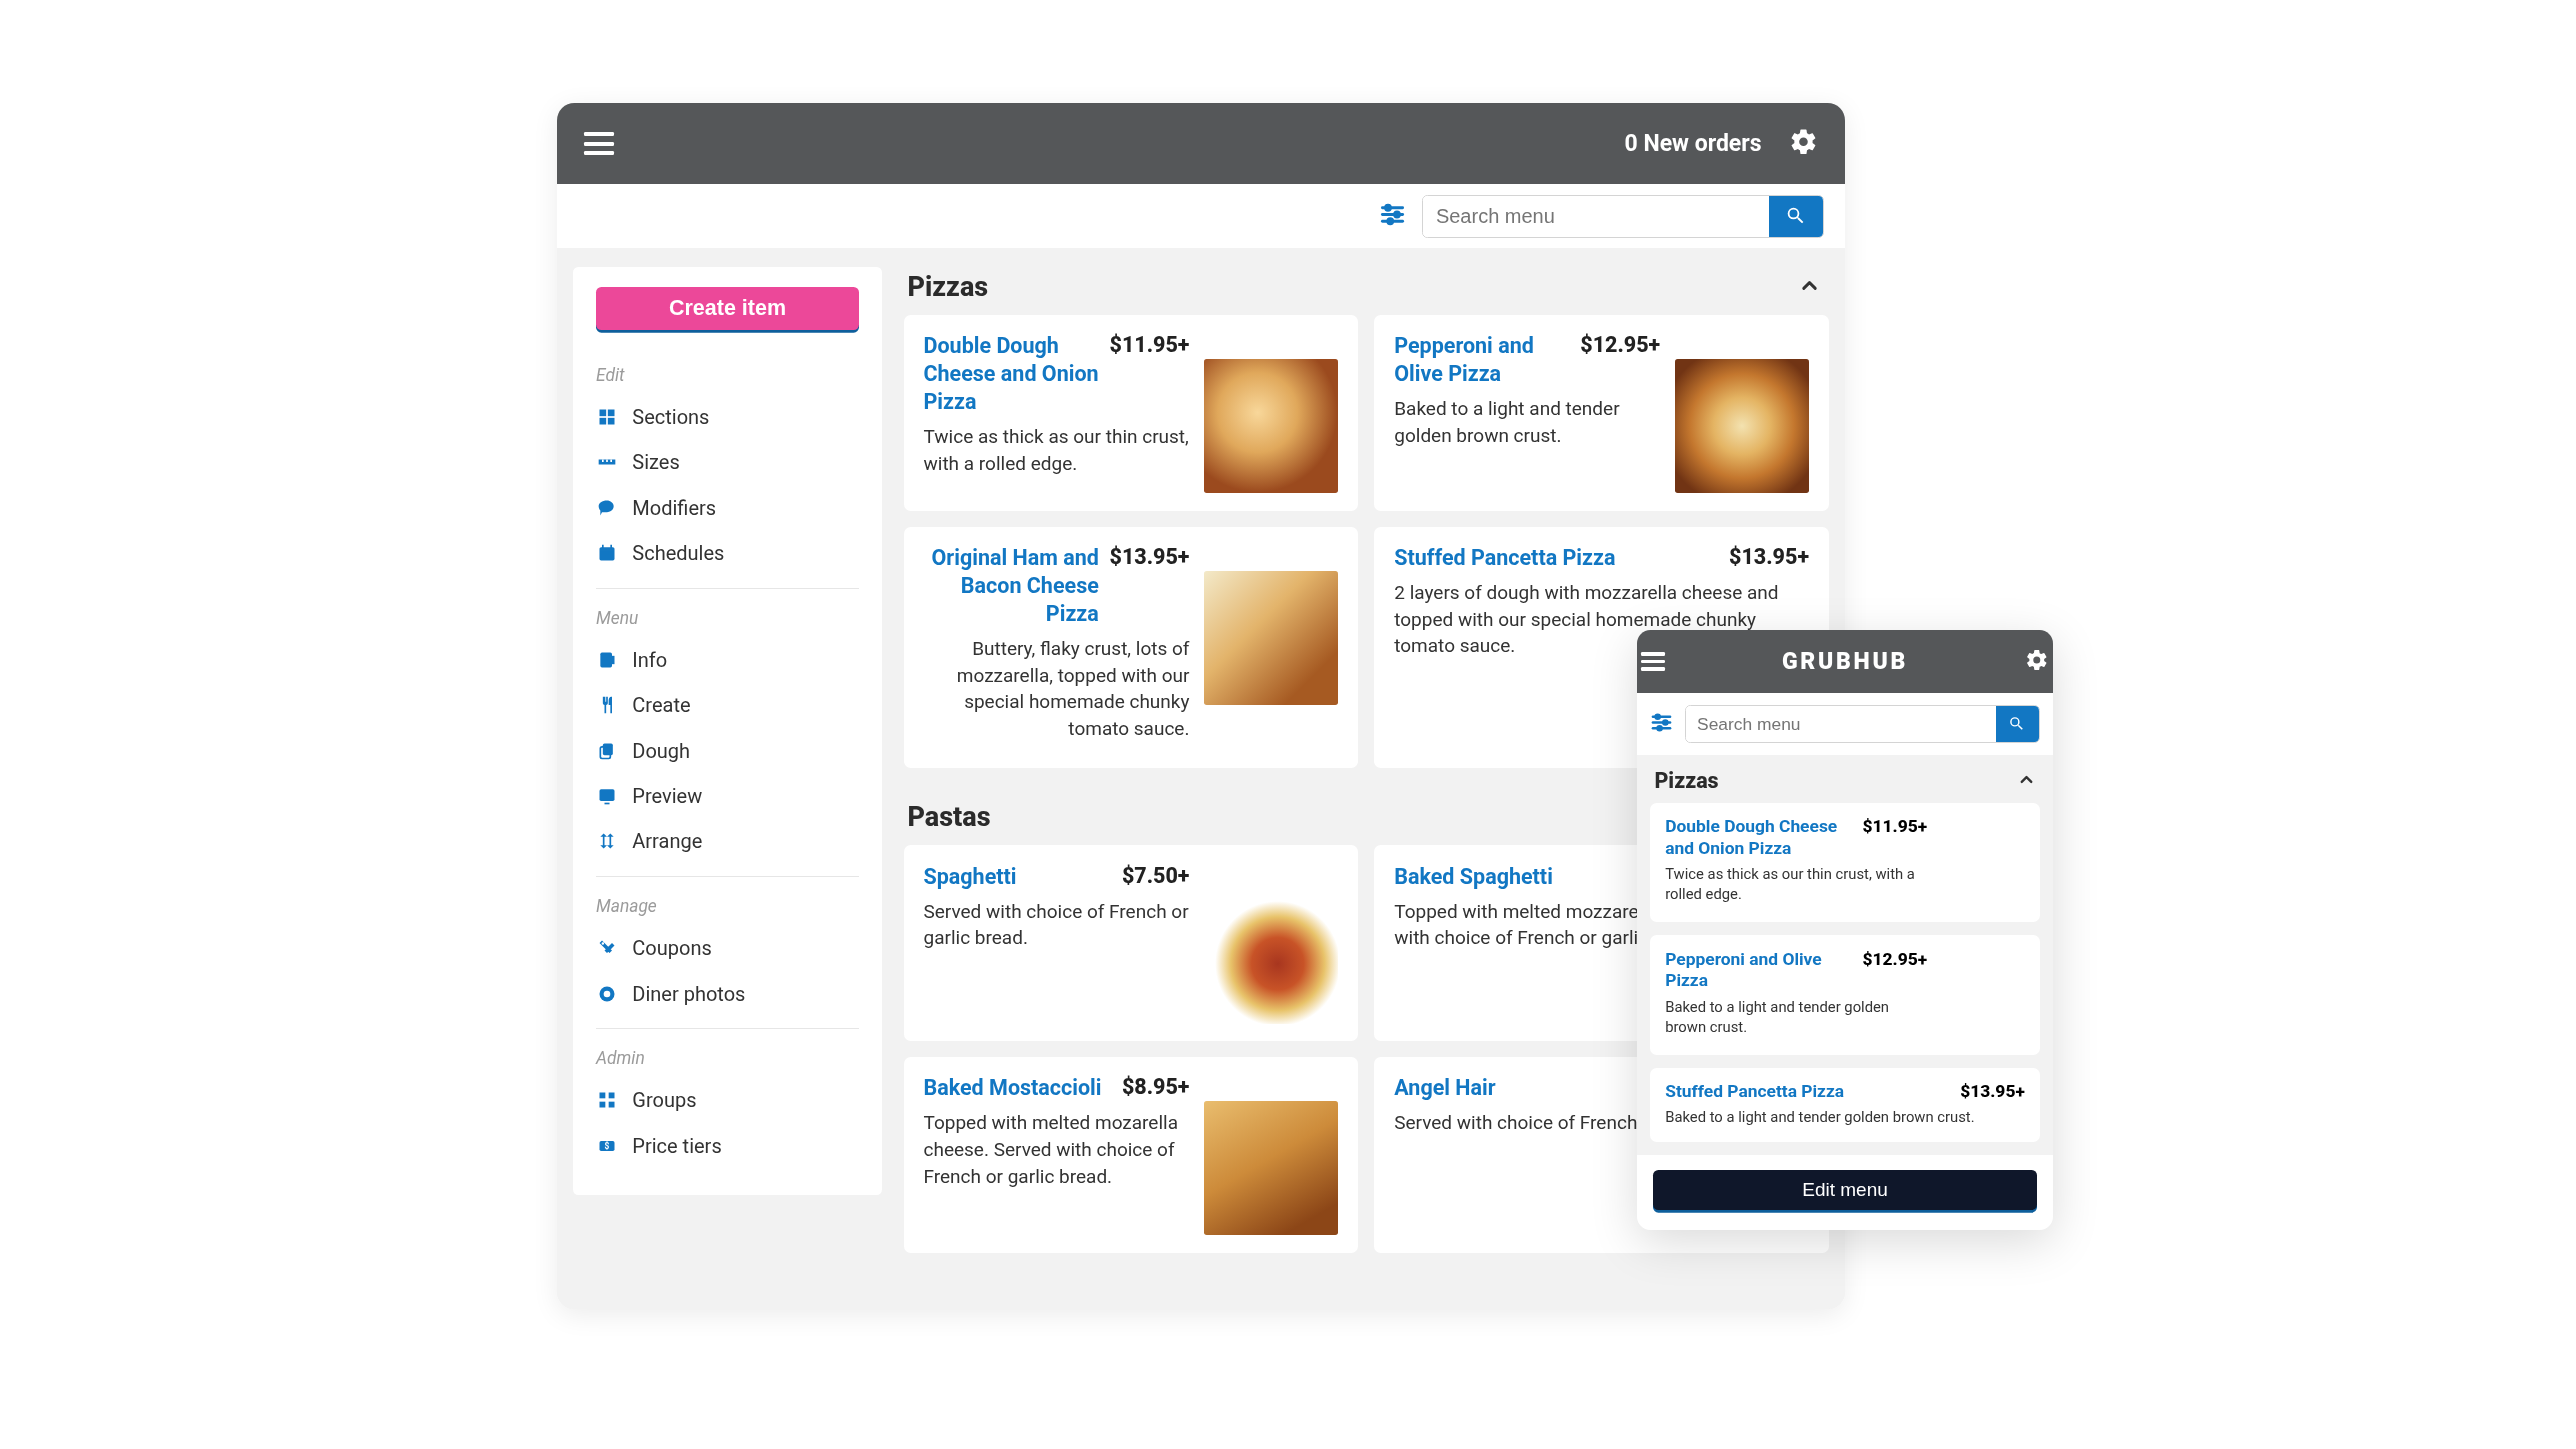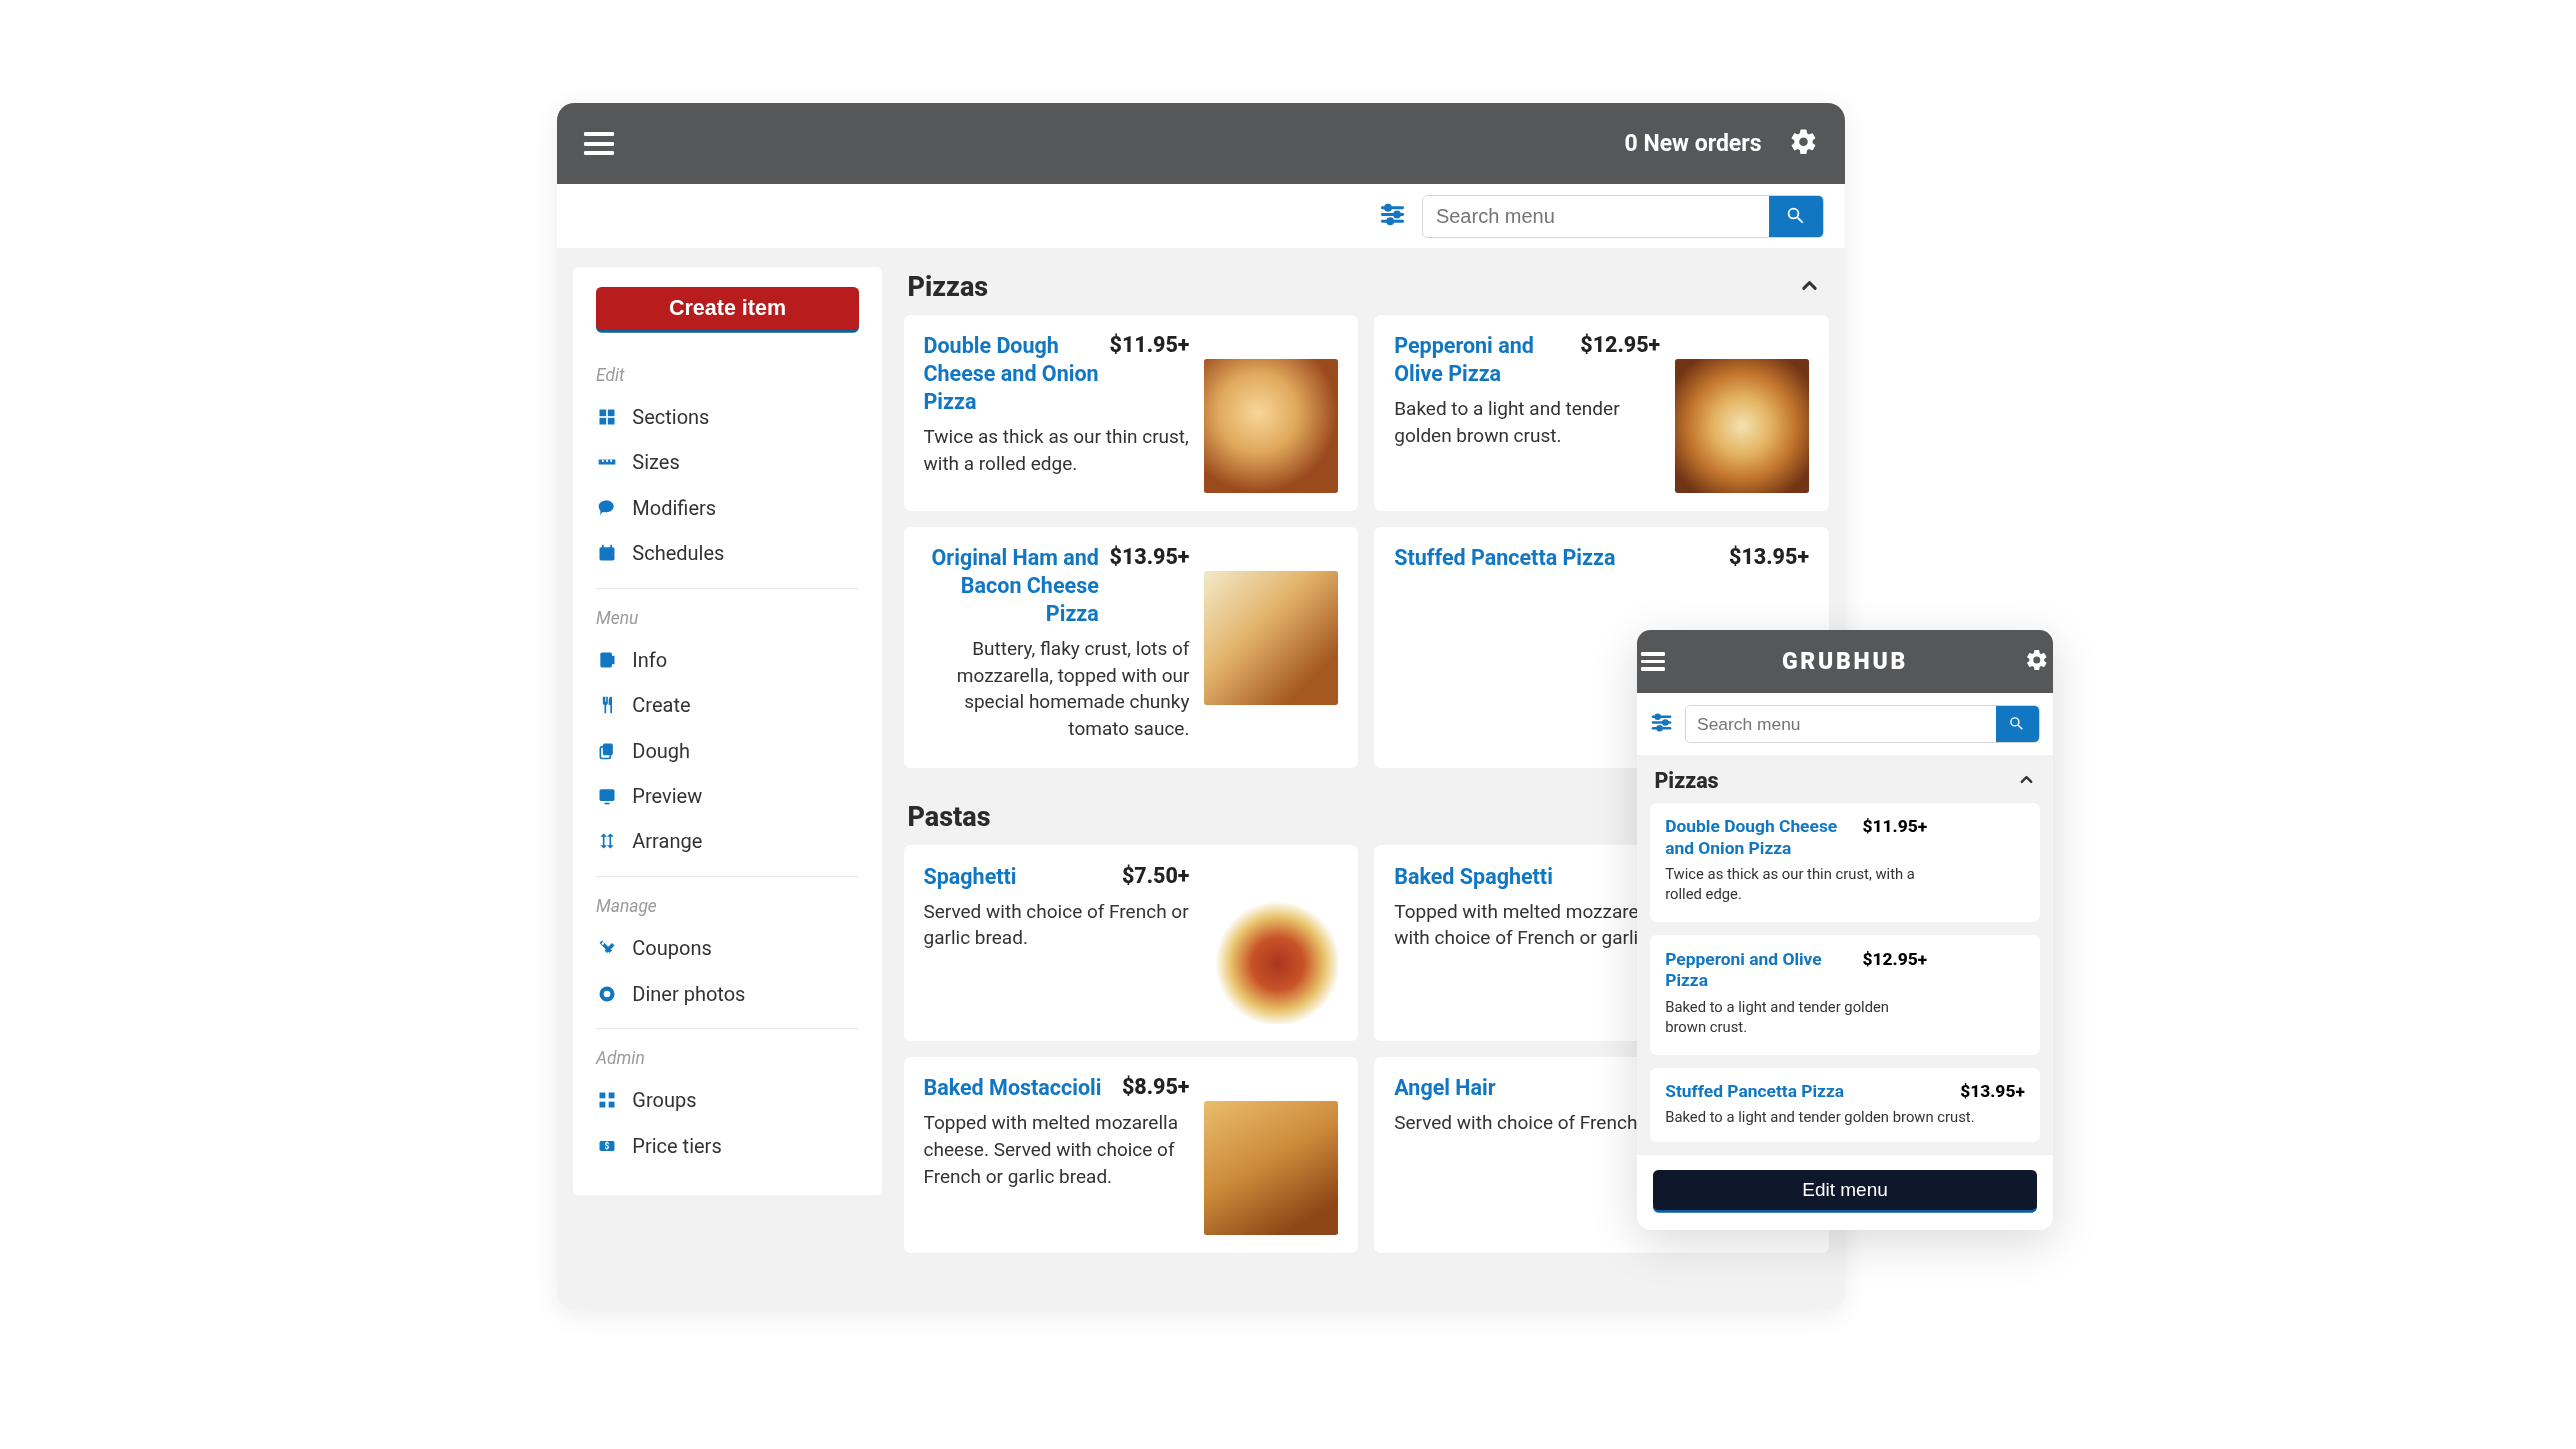--- a/index.html
+++ b/index.html
@@ -87,21 +87,21 @@
   }
   .sidebar {
     width: 309px;
     background: #fff;
     border-radius: 5.4px;
     margin-left: 16px;
     padding: 20px 23px 27px 23px;
   }
   .create-btn {
     width: 100%;
-    background: #b91c1c;
+    background: #ec4899;
     color: #fff;
     font-weight: 700;
     font-size: 21.5px;
     border: none;
     border-radius: 5.4px;
     height: 43px;
     cursor: pointer;
     box-shadow: 0 2.7px 0 #0e5f9c;
     margin-bottom: 16px;
   }
@@ -438,20 +438,21 @@
               <div class="card-desc">Buttery, flaky crust, lots of mozzarella, topped with our special homemade chunky tomato sauce.</div>
             </div>
             <div class="thumb pizza3"></div>
           </div>
           <div class="card" style="min-height:241px;">
             <div class="card-left">
               <div class="card-head">
                 <div class="card-title">Stuffed Pancetta Pizza</div>
                 <div class="card-price">$13.95+</div>
               </div>
+              <div class="card-desc">2 layers of dough with mozzarella cheese and topped with our special homemade chunky tomato sauce.</div>
             </div>
           </div>
         </div>
 
         <div class="section-head">
           <div class="section-title">Pastas</div>
         </div>
         <div class="cards">
           <div class="card">
             <div class="card-left">

